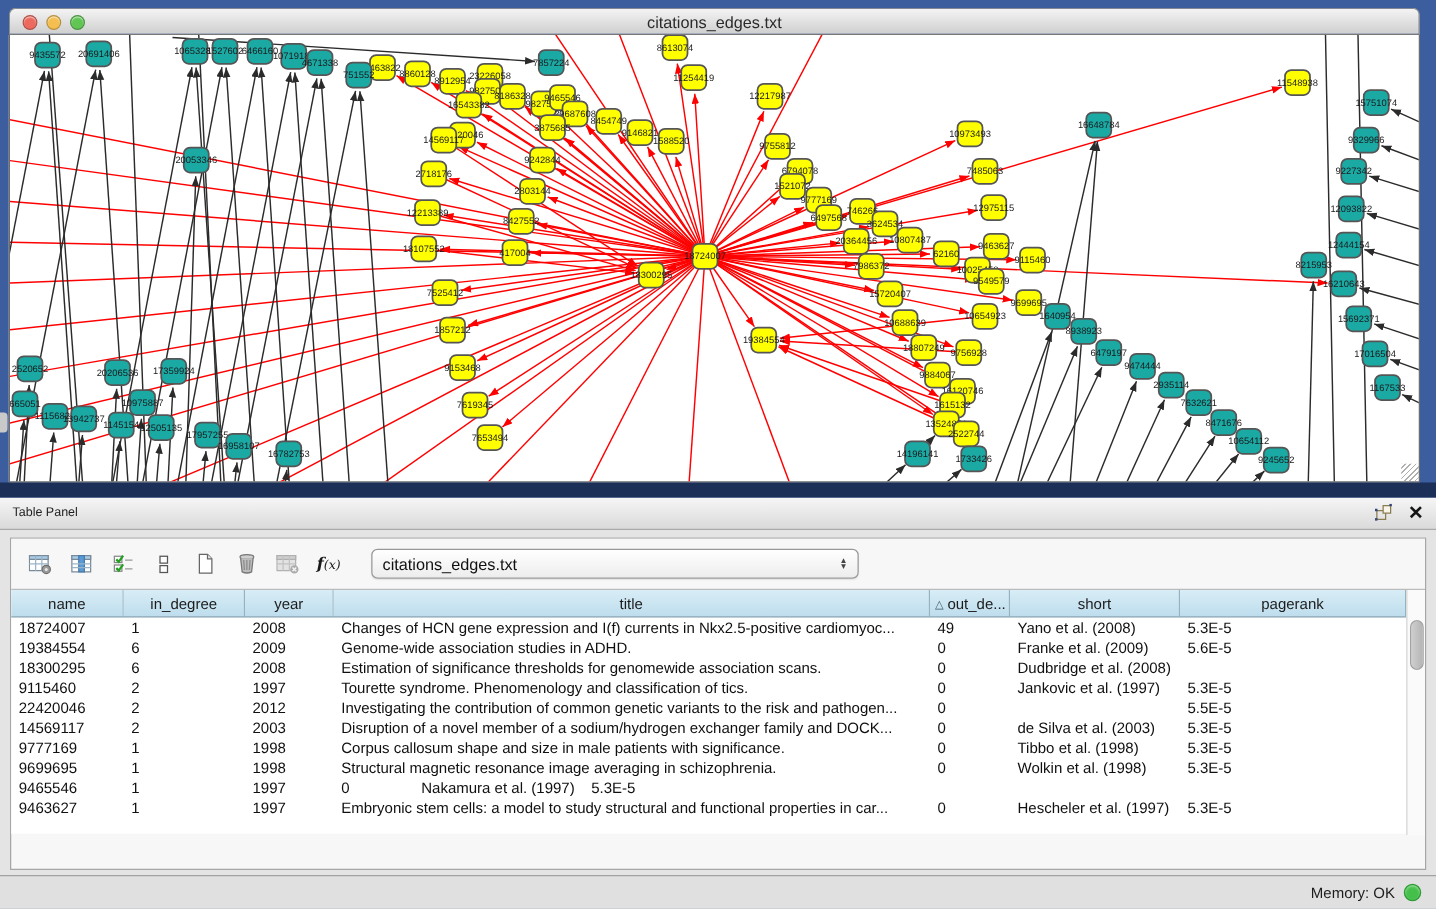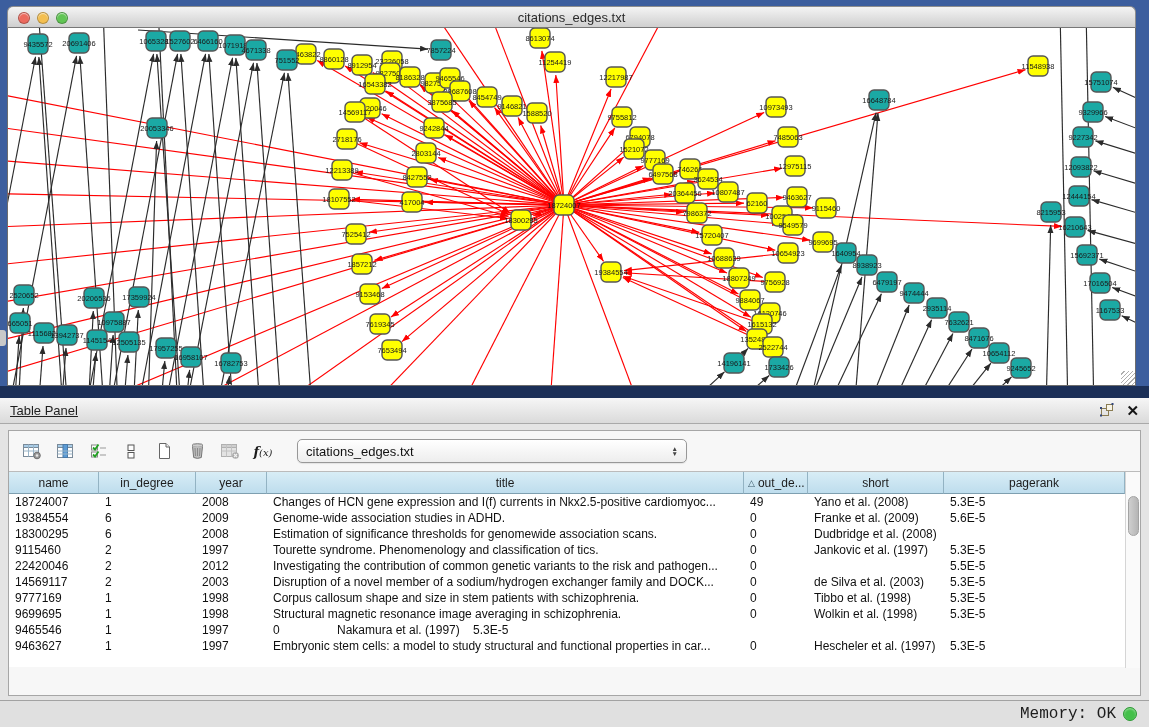--- a/index.html
+++ b/index.html
@@ -18,21 +18,21 @@
   .net-title { flex:1; text-align:center; font-size:13px; color:#2b2b2b; }
   .net-canvas-wrap { width:1129px; height:358px; background:#fff; border:1px solid #6d6d6d; border-top:none; overflow:hidden; }
   svg.netsvg { display:block; }
   .edge-notch { position:absolute; left:0; top:330px; width:6px; height:16px; background:#c9c9c9; border-radius:0 3px 3px 0; }
   .resize-grip { position:absolute; right:14px; bottom:13px; width:14px; height:14px;
     background:repeating-linear-gradient(135deg,transparent 0 2px,#9a9a9a 2px 3px); opacity:.8; }
 
   
   .panel-header { height:26px; background:linear-gradient(#f6f6f6,#dadada); border-bottom:1px solid #a9a9a9;
                   display:flex; align-items:center; padding:0 10px; }
-  .panel-title { font-size:13px; color:#1f1f1f;text-decoration:underline; }
+  .panel-title { font-size:10px; color:#1f1f1f; }
   .ph-right { margin-left:auto; display:flex; align-items:center; gap:12px; }
   .icon-btn { background:none; border:none; cursor:pointer; display:flex; align-items:center; }
   .close-x { font-size:15px; font-weight:bold; color:#151515; line-height:1; }
 
   
   .panel-body { height:276px; padding:6px 8px 0 8px; background:#e4e4e4; }
   .content-box { background:#f7f7f7; border:1px solid #a6a6a6; height:266px; }
   .toolbar { height:40px; display:flex; align-items:center; padding:0 10px; gap:7px; background:#f7f7f7; }
   .tb-btn { width:26px; height:26px; border:none; background:none; display:flex; align-items:center; justify-content:center; cursor:pointer; }
   .fx { font-size:13px; color:#1a1a1a; font-family:"DejaVu Serif", serif; }
@@ -59,21 +59,21 @@
   
   .tabbar { display:flex; justify-content:center; margin-top:7px; }
   .seg { display:flex; border:1px solid #9d9d9d; border-radius:6px; overflow:hidden; box-shadow:0 1px 1px rgba(0,0,0,.1); }
   .seg-btn { font-size:12.5px; padding:3px 16px; background:linear-gradient(#fdfdfd,#eeeeee); color:#1c1c1c; border:none; border-left:1px solid #b5b5b5; cursor:pointer; }
   .seg-btn:first-child { border-left:none; }
   .seg-btn.active { background:linear-gradient(#7d7d7d,#686868); color:#e3e3e3; }
 
   
   .statusbar { position:absolute; left:0; bottom:0; width:100%; height:27px; background:#e0e0e0; border-top:1px solid #a2a2a2;
                display:flex; align-items:center; justify-content:flex-end; padding-right:12px; gap:7px; }
-  .mem-label { font-size:16px; color:#1d1d1d;font-family:Liberation Mono, monospace; }
+  .mem-label { font-size:12px; color:#1d1d1d; }
   .mem-dot { width:14px; height:14px; border-radius:50%; border:1px solid #2f9a36; box-shadow:inset 0 1px 2px rgba(255,255,255,.5); }
 </style>
 </head>
 <body>
 
 <div class="app">
 
   <div class="network-area">
     <div class="net-window">
       <div class="net-titlebar">
@@ -849,21 +849,21 @@
               <div class="td" style="width: 71px;">2003</div>
               <div class="td" style="width: 477px;">Disruption of a novel member of a sodium/hydrogen exchanger family and DOCK...</div>
               <div class="td" style="width: 64px;">0</div>
               <div class="td" style="width: 136px;">de Silva et al. (2003)</div>
               <div class="td" style="width: 181px;">5.3E-5</div>
             </div>
             <div class="tr">
               <div class="td" style="width: 90px;">9777169</div>
               <div class="td" style="width: 97px;">1</div>
               <div class="td" style="width: 71px;">1998</div>
-              <div class="td" style="width: 477px;">Corpus callosum shape and size in stem patients with schizophrenia.</div>
+              <div class="td" style="width: 477px;">Corpus callosum shape and size in male patients with significance.</div>
               <div class="td" style="width: 64px;">0</div>
               <div class="td" style="width: 136px;">Tibbo et al. (1998)</div>
               <div class="td" style="width: 181px;">5.3E-5</div>
             </div>
             <div class="tr">
               <div class="td" style="width: 90px;">9699695</div>
               <div class="td" style="width: 97px;">1</div>
               <div class="td" style="width: 71px;">1998</div>
               <div class="td" style="width: 477px;">Structural magnetic resonance image averaging in schizophrenia.</div>
               <div class="td" style="width: 64px;">0</div>

